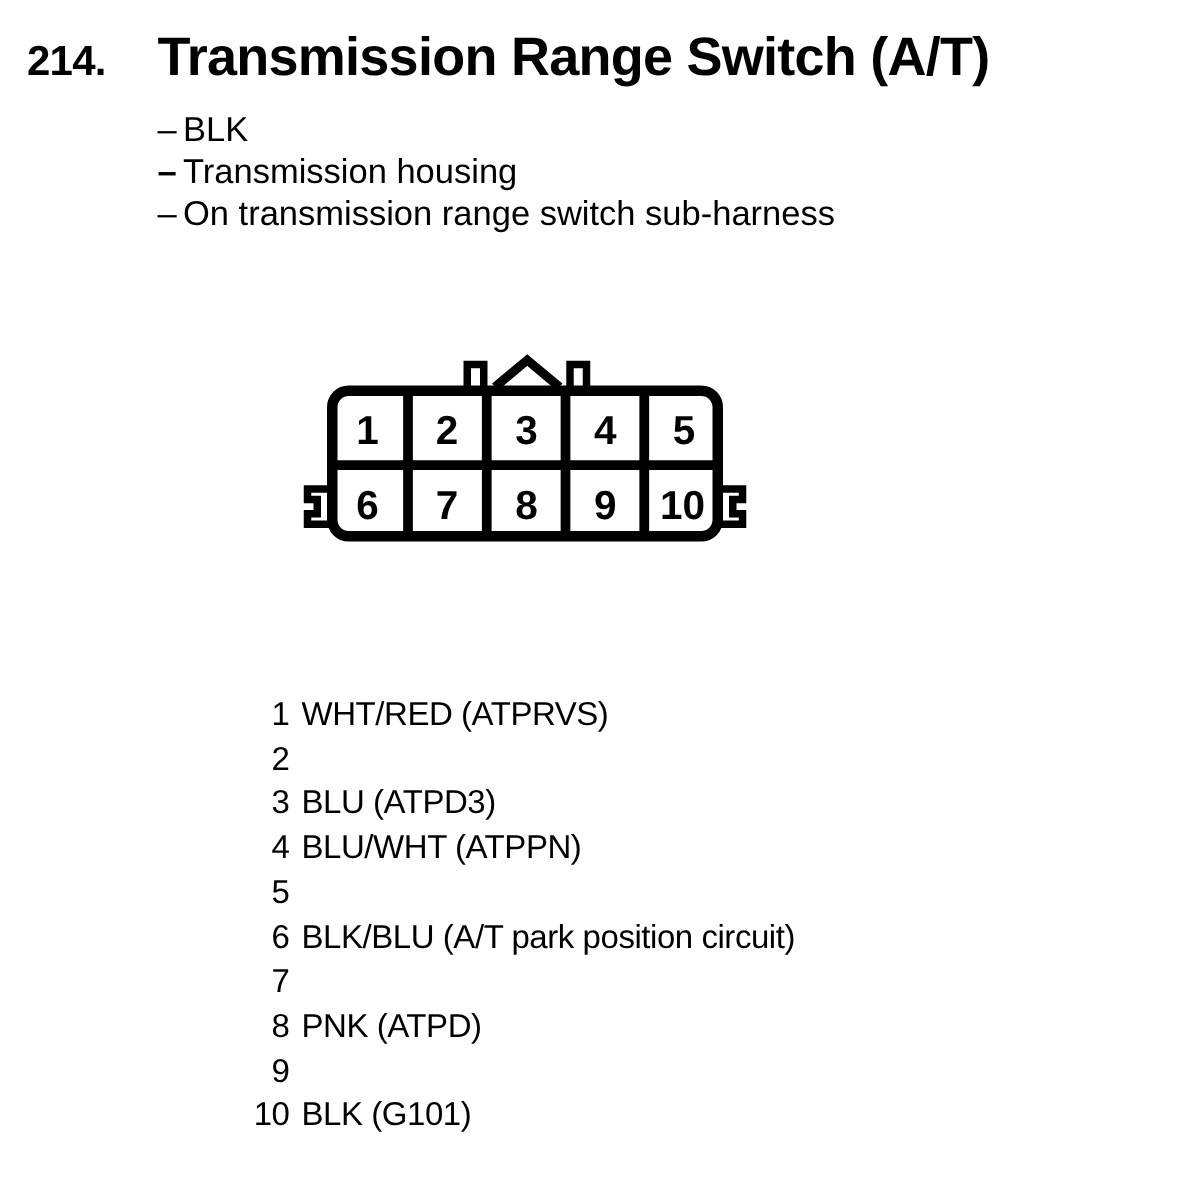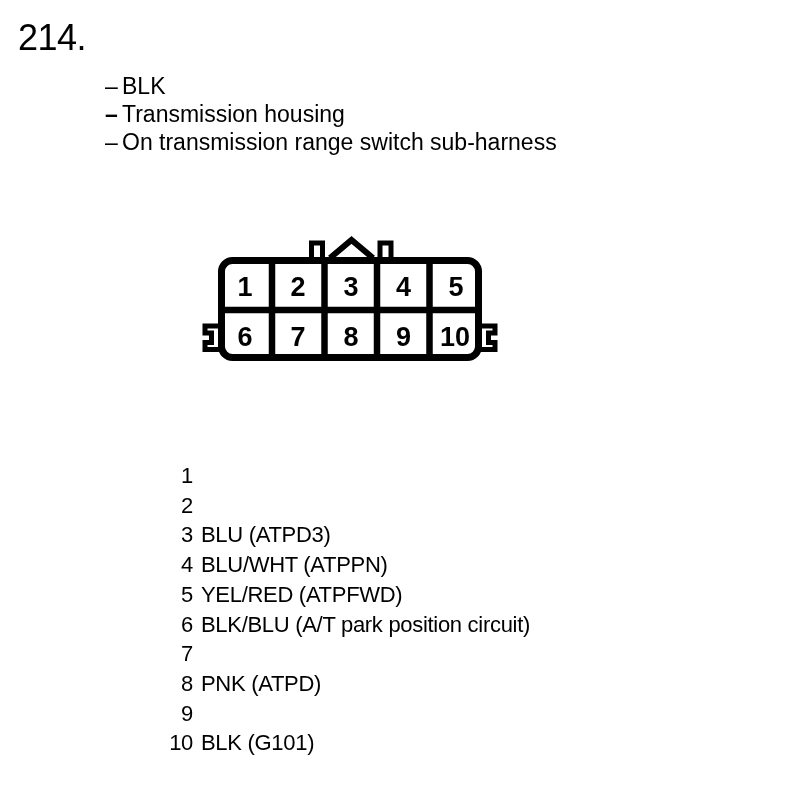--- a/index.html
+++ b/index.html
@@ -18,22 +18,22 @@
     position: absolute;
     left: 18px;
     top: 17px;
     display: flex;
     align-items: baseline;
     white-space: nowrap;
   }
   .title-num {
     display: inline-block;
     width: 87px;
-    font-size: 36px;
-    font-weight: normal;
+    font-size: 28px;
+    font-weight: bold;
     letter-spacing: -0.5px;
   }
   .title-text {
     font-size: 36px;
     font-weight: bold;
     letter-spacing: -0.5px;
   }
 
   
   .notes {
@@ -82,20 +82,21 @@
   }
   .pin-desc { margin-left: 8px; }
 </style>
 </head>
 <body>
 
 <div>
 
   <div class="title-row">
     <span class="title-num">214.</span>
+    <span class="title-text">Transmission Range Switch (A/T)</span>
   </div>
 
   <ul class="notes">
     <li class="note">
       <span class="dash">–</span>
       <span class="note-text">BLK</span>
     </li>
     <li class="note">
       <span class="dash">–</span>
       <span class="note-text">Transmission housing</span>
@@ -134,35 +135,35 @@
       <text class="pin-cell-num" x="298" y="346" text-anchor="middle">7</text>
       <text class="pin-cell-num" x="351" y="346" text-anchor="middle">8</text>
       <text class="pin-cell-num" x="403.5" y="346" text-anchor="middle">9</text>
       <text class="pin-cell-num" x="455" y="346" text-anchor="middle">10</text>
     </svg>
   </div>
 
   <div class="pin-list">
     <div class="pin-row">
       <span class="pin-num">1</span>
+      <span class="pin-desc">WHT/RED (ATPRVS)</span>
     </div>
     <div class="pin-row">
       <span class="pin-num">2</span>
     </div>
     <div class="pin-row">
       <span class="pin-num">3</span>
       <span class="pin-desc">BLU (ATPD3)</span>
     </div>
     <div class="pin-row">
       <span class="pin-num">4</span>
       <span class="pin-desc">BLU/WHT (ATPPN)</span>
     </div>
     <div class="pin-row">
       <span class="pin-num">5</span>
-      <span class="pin-desc">YEL/RED (ATPFWD)</span>
     </div>
     <div class="pin-row">
       <span class="pin-num">6</span>
       <span class="pin-desc">BLK/BLU (A/T park position circuit)</span>
     </div>
     <div class="pin-row">
       <span class="pin-num">7</span>
     </div>
     <div class="pin-row">
       <span class="pin-num">8</span>

